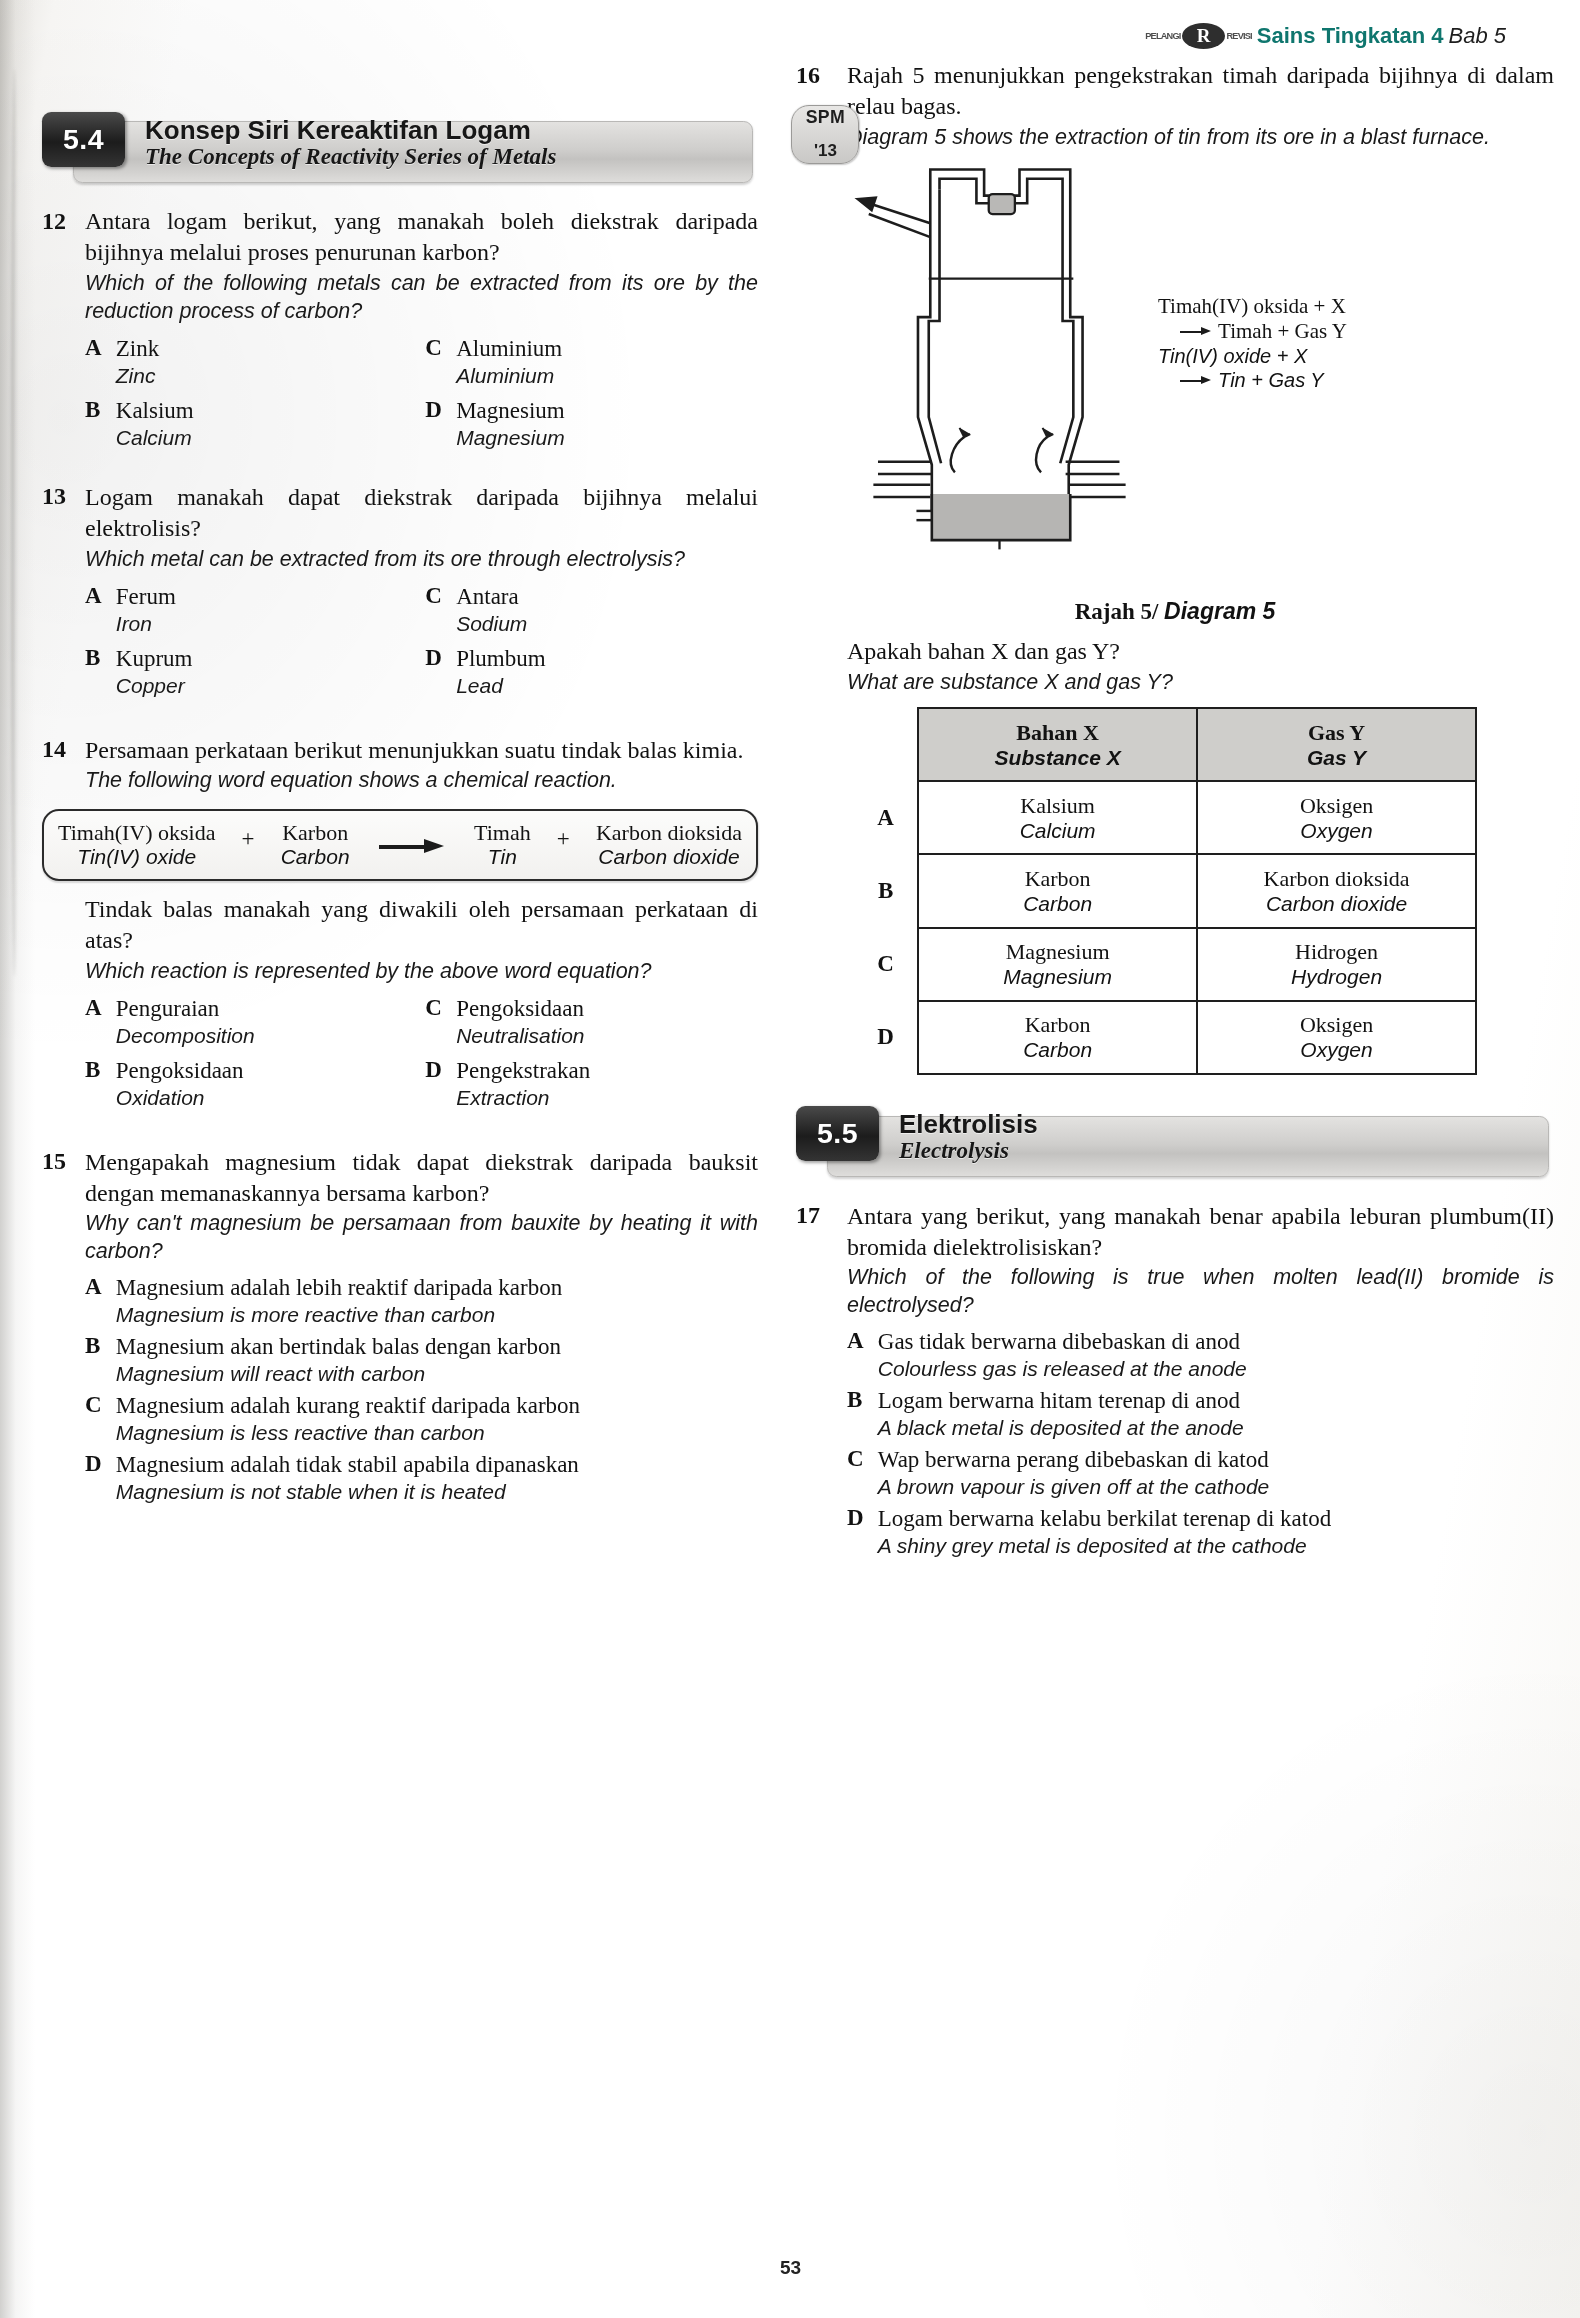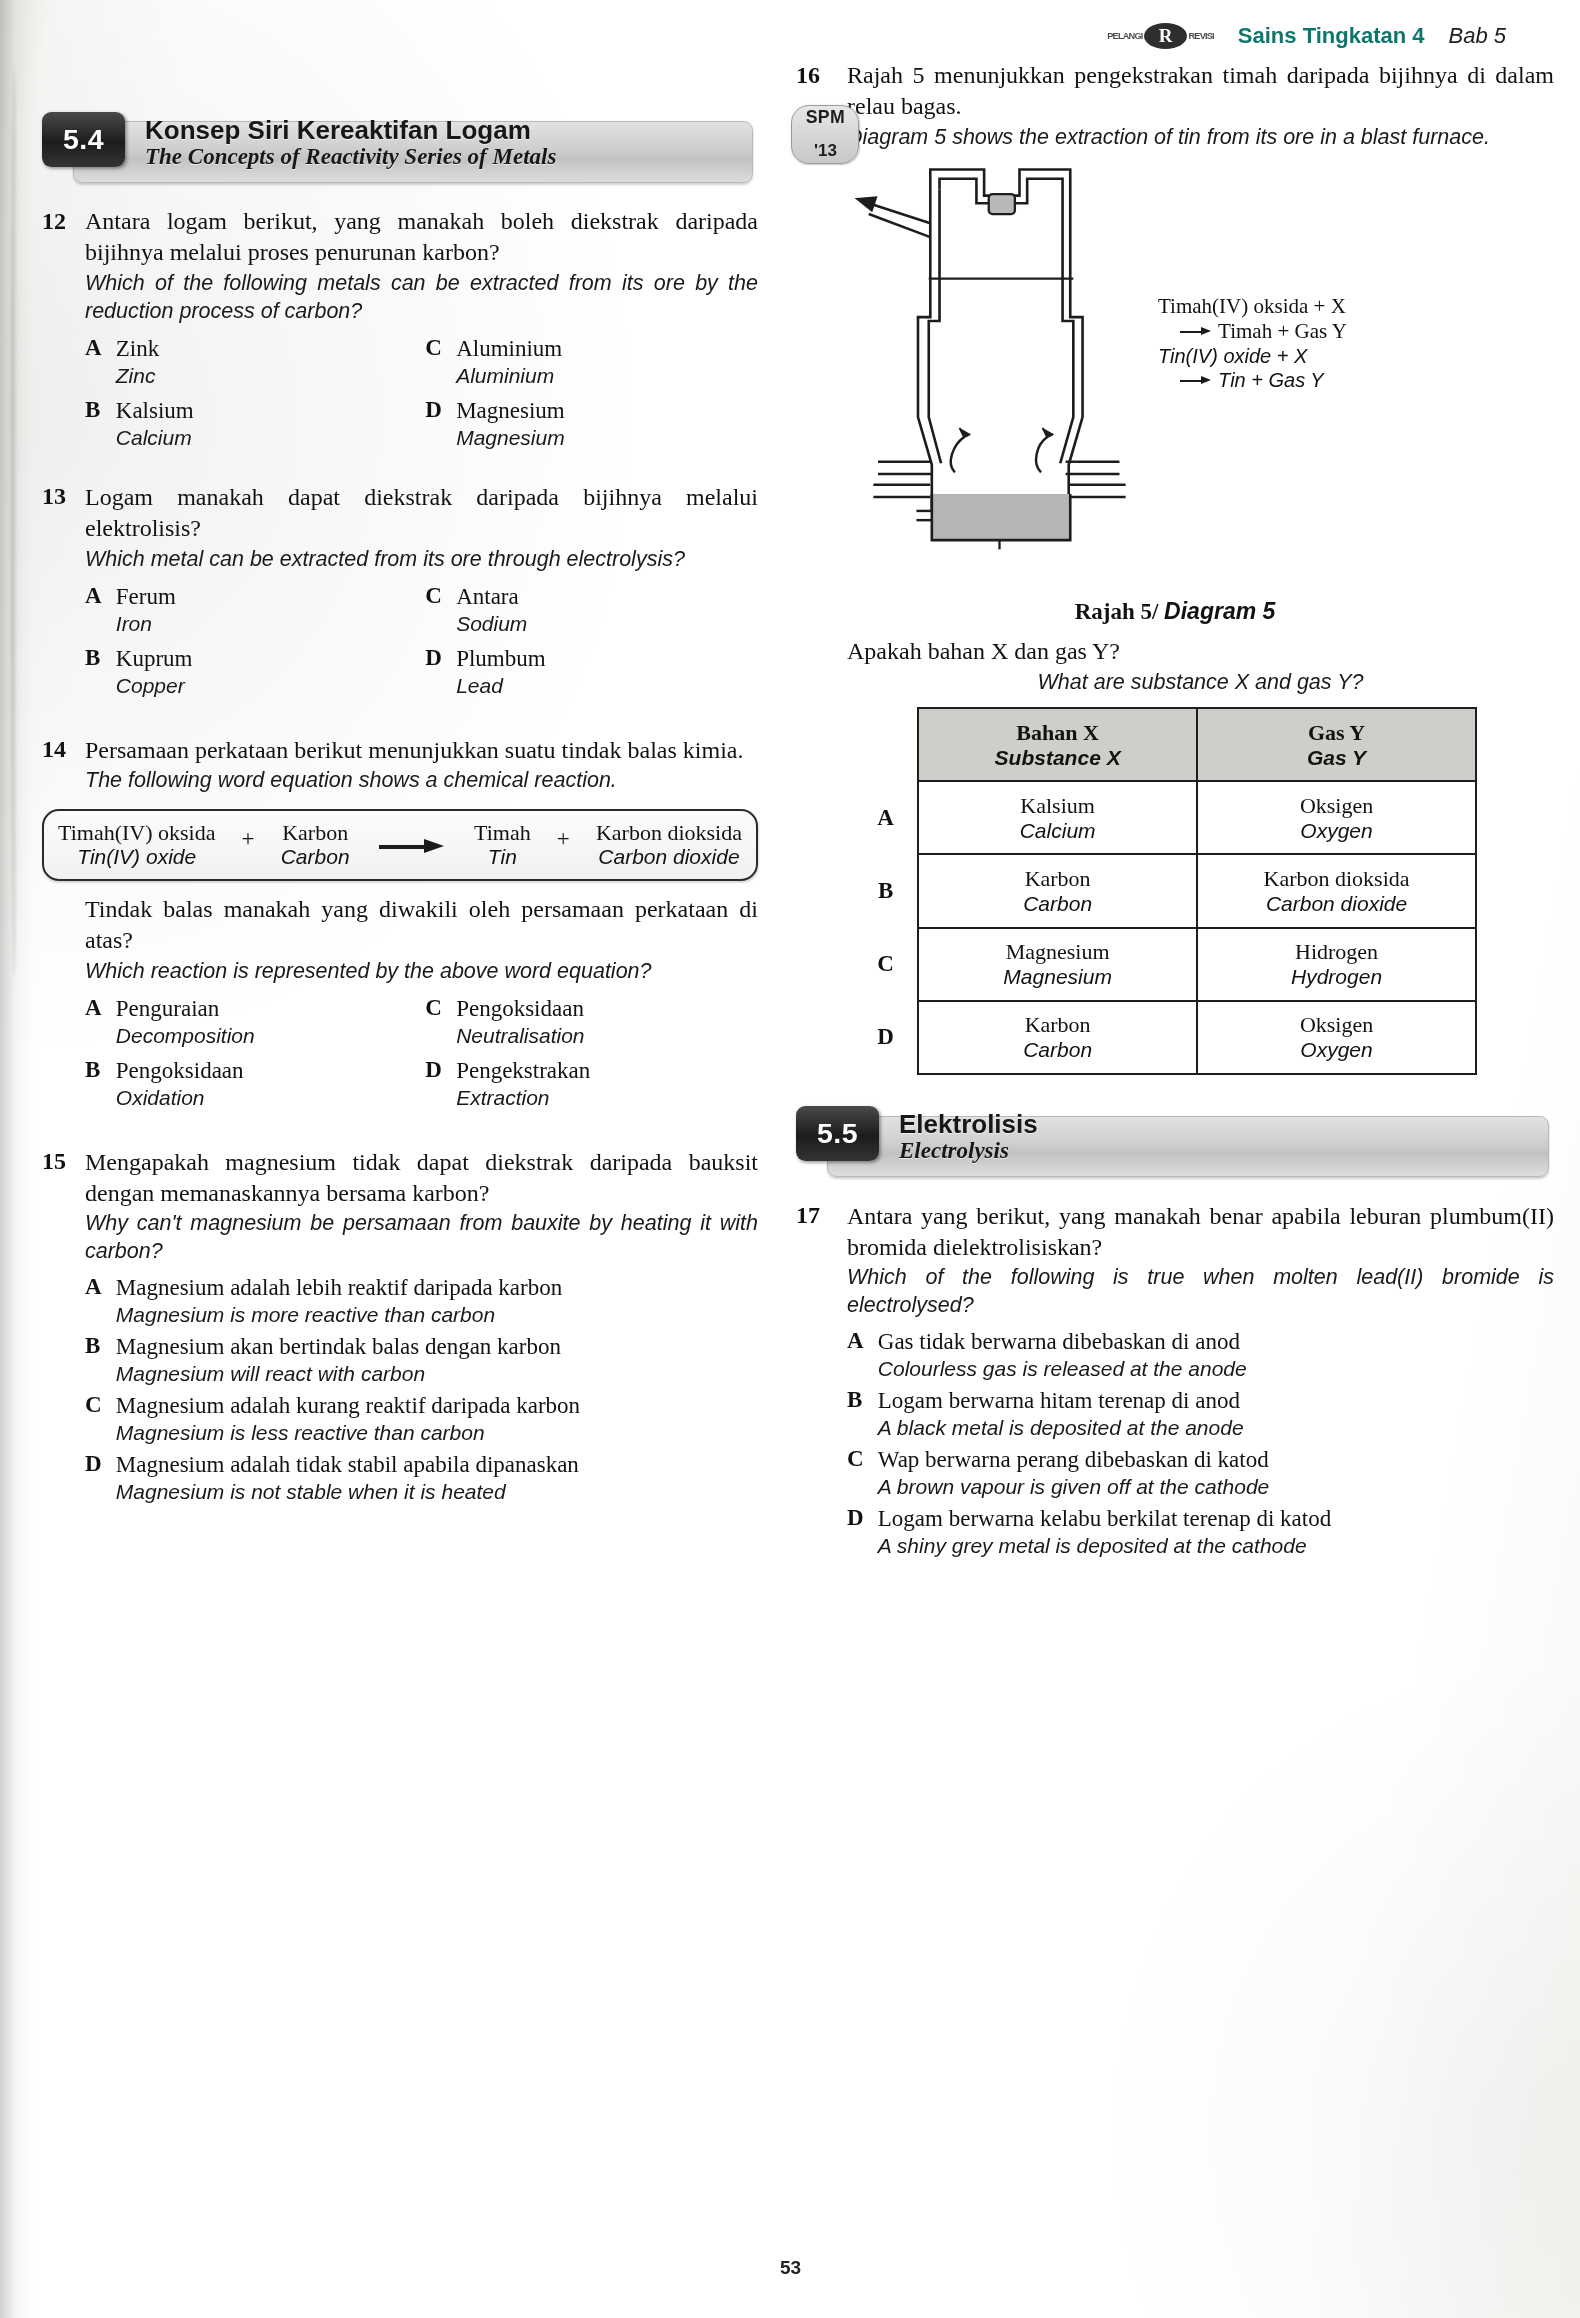--- a/index.html
+++ b/index.html
@@ -32,21 +32,21 @@
   .spine-edge{
     position:absolute; left:10.8px; top:69px; width:7.7px; height:908px;
     background: linear-gradient(90deg, rgba(90,88,84,.30), rgba(255,255,255,0));
     border-radius:50%;
     filter: blur(1.5px);
   }
 
   
   .runhead {
     position: absolute; right: 75px; top: 23px;
-    display: flex; align-items: center; gap: 24px;
+    display: flex; align-items: center; gap: 5px;
     font-family: "Liberation Sans", sans-serif;
   }
   .runhead .logo {
     display:inline-flex; align-items:center; gap:1.5px;
     font-weight: 700; font-size: 17px; letter-spacing: -0.8px;
     color:#2b2b2b;
   }
   .logo-mark{
     display:inline-block; width:43px; height:26px;
     border-radius:50%;
@@ -126,21 +126,21 @@
     margin: 0;
   }
   .stem-en{
     font-family:"Liberation Sans", sans-serif;
     font-style: italic;
     font-size: 21.5px; line-height: 1.30;
     text-align: justify;
     margin: 1.5px 0 0 0;
     color:#1a1a1a;
   }
-  .stem-en.tight{ text-align: center; }
+  .stem-en.tight{ text-align: left; }
 
   
   .opts2{
     display: grid;
     grid-template-columns: 1fr 1fr;
     column-gap: 7.7px;
     row-gap: 3.1px;
     margin-top: 9.2px;
   }
   .opt{ display: flex; gap: 10.8px; align-items: flex-start; margin-bottom: 4.6px;}

